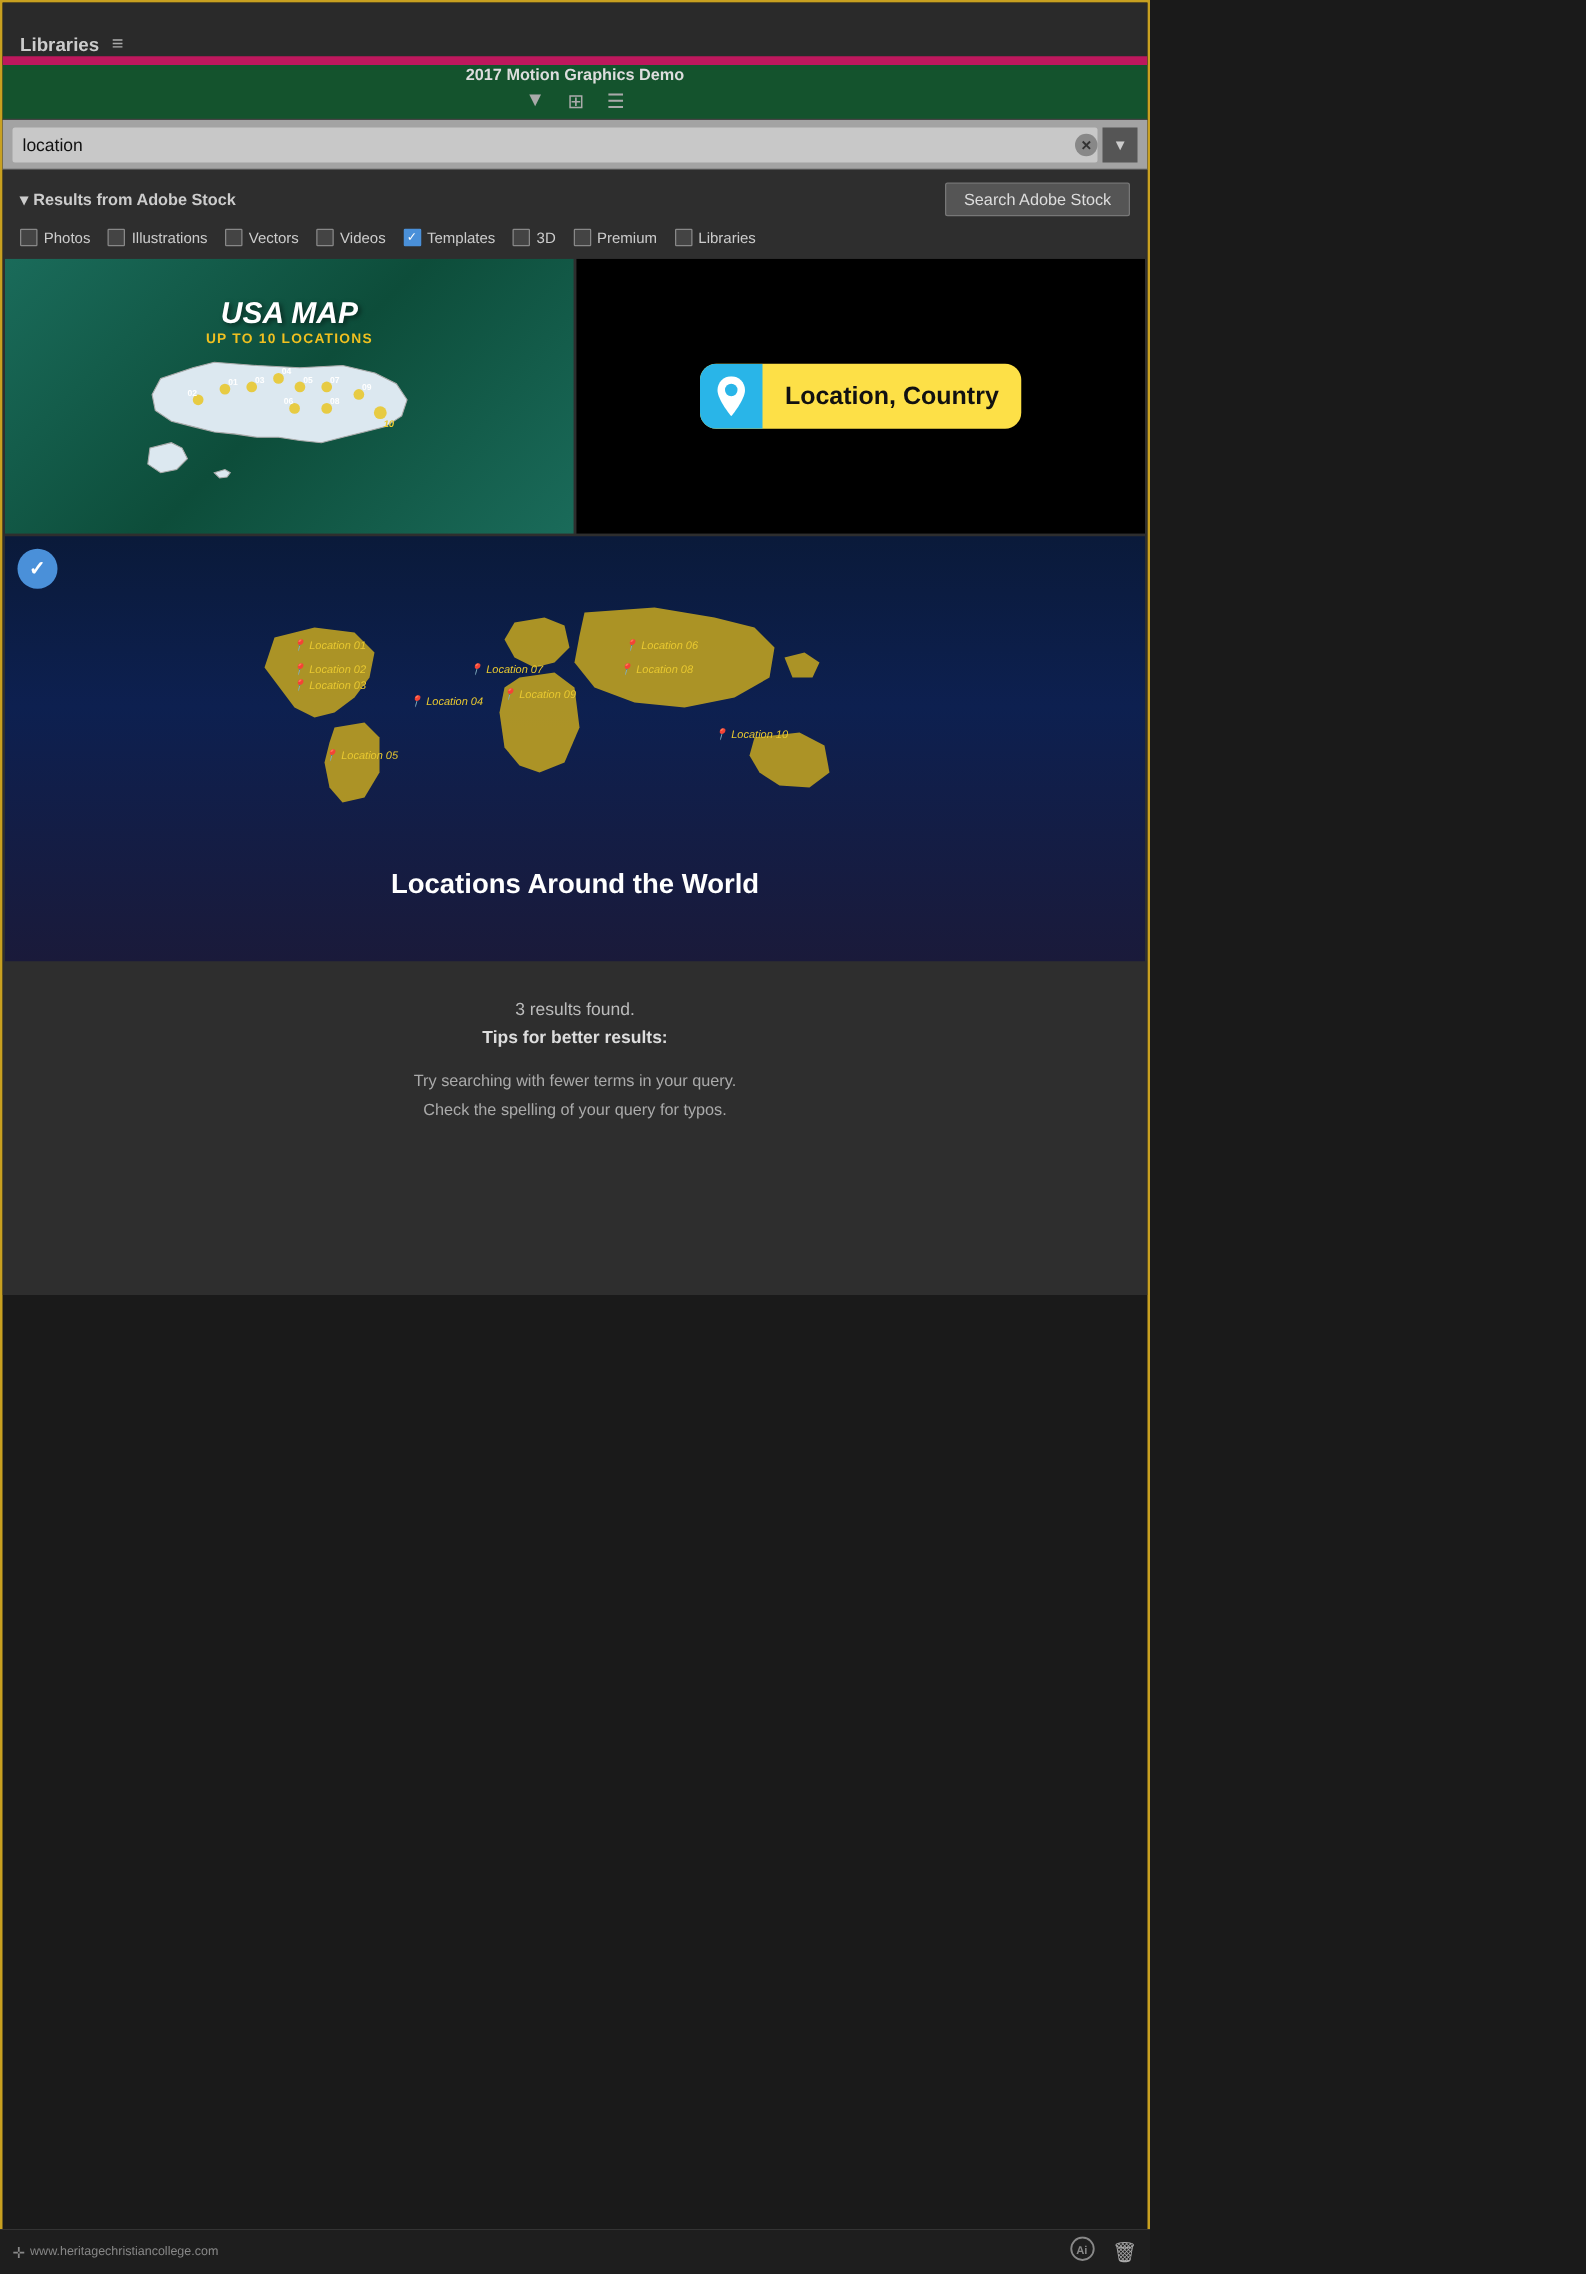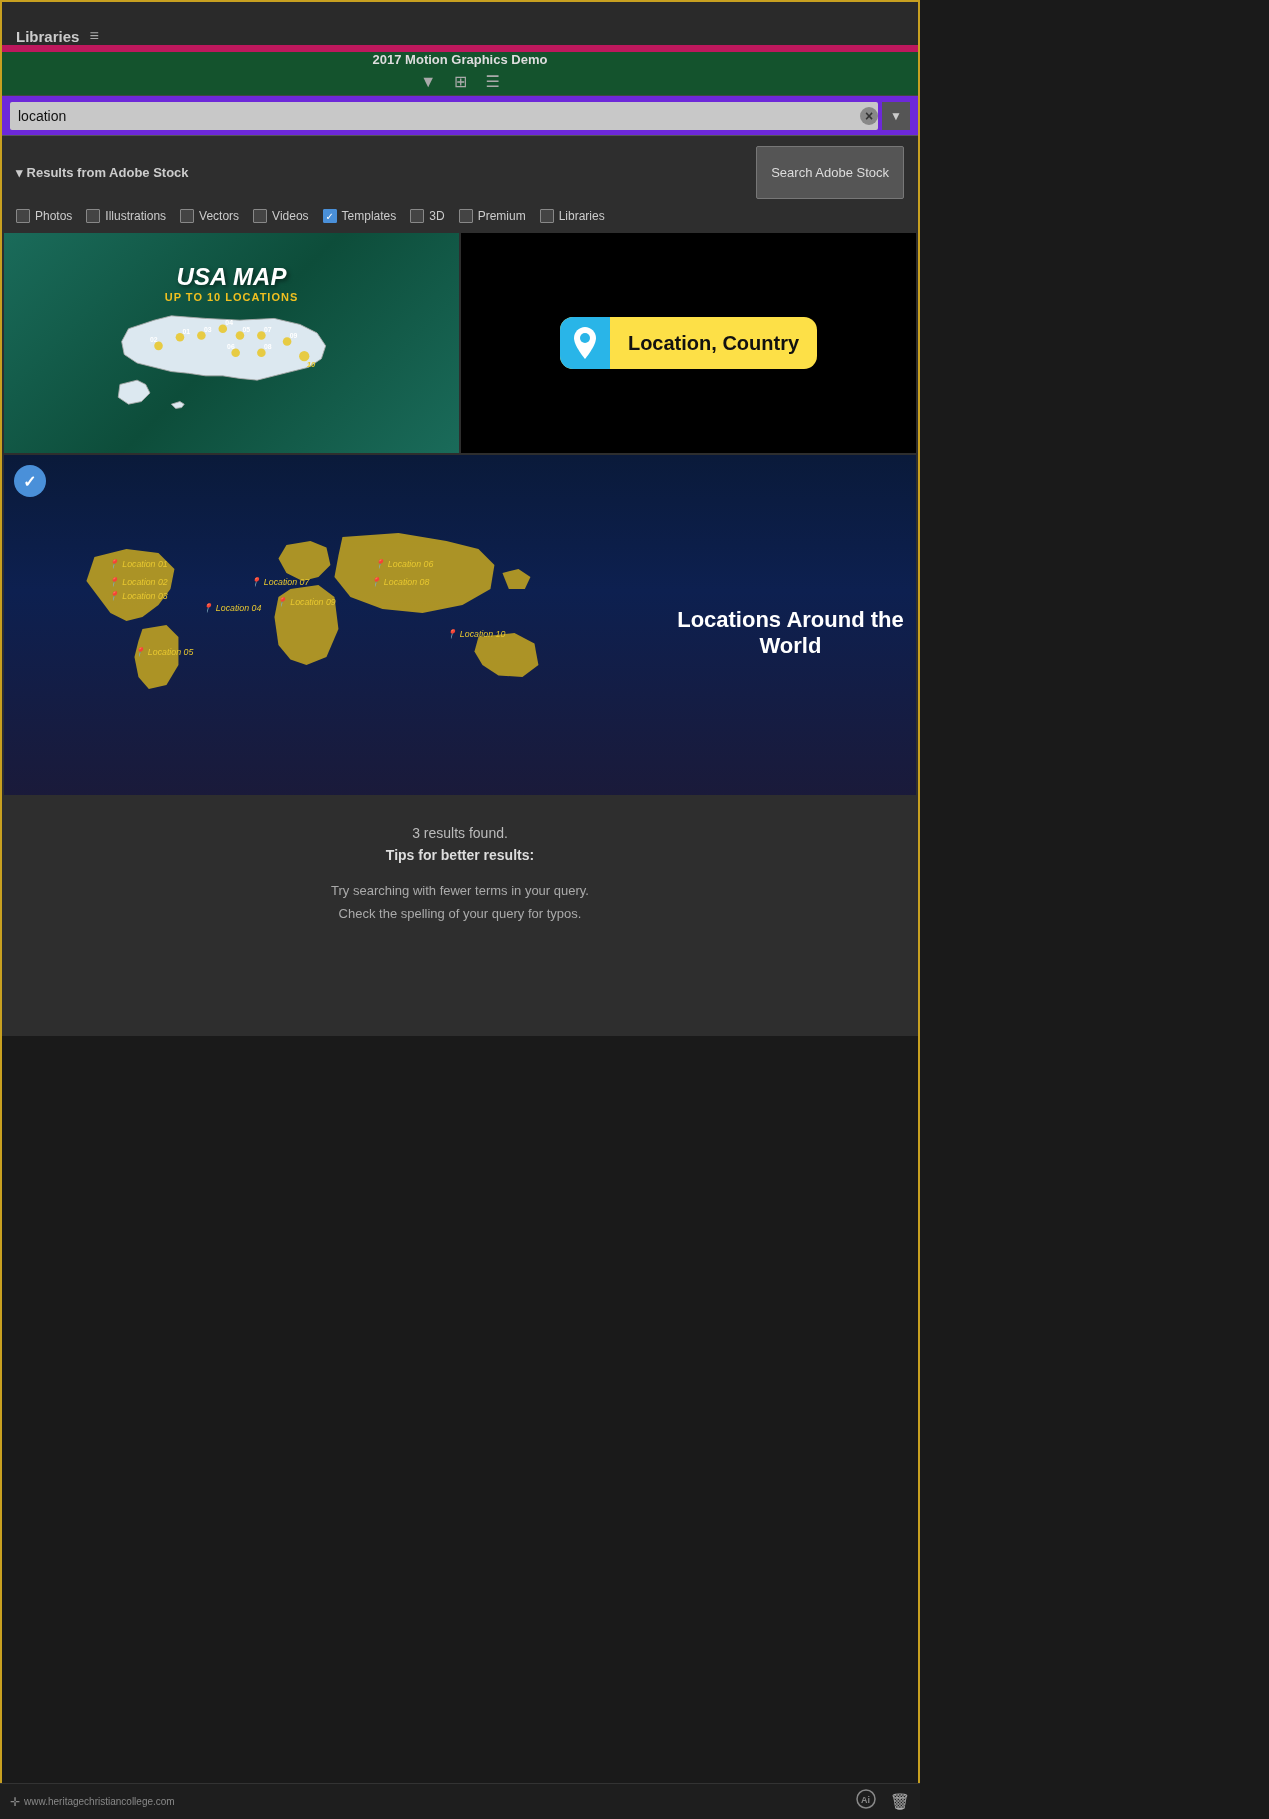--- a/index.html
+++ b/index.html
@@ -59,21 +59,21 @@
       color: #aaa;
       font-size: 16px;
       cursor: pointer;
       background: none;
       border: none;
       padding: 4px;
     }
 
     
     .search-bar {
-      background: #6d28d9;
+      background: #a3a3a3;
       height: 40px;
       display: flex;
       align-items: center;
       padding: 0 8px;
       border-bottom: 1px solid #555;
       position: relative;
     }
     .search-input {
       flex: 1;
       background: #c8c8c8;
@@ -133,21 +133,21 @@
       cursor: pointer;
       display: flex;
       align-items: center;
       gap: 4px;
       font-weight: 700;
     }
     .search-stock-btn {
       background: #555;
       color: #ddd;
       border: 1px solid #777;
-      padding: 18px 14px;
+      padding: 5px 14px;
       font-size: 13px;
       cursor: pointer;
       border-radius: 2px;
       margin-left: auto;
     }
 
     
     .filter-row {
       display: flex;
       align-items: flex-start;
@@ -263,21 +263,21 @@
     
     .result-card-wide {
       position: relative;
       cursor: pointer;
       margin: 0 2px 2px 2px;
     }
     .card-world-map {
       background: linear-gradient(180deg, #0a1a3a 0%, #0d2050 40%, #1a1a3a 100%);
       height: 340px;
       display: flex;
-      flex-direction: row;
+      flex-direction: column;
       align-items: center;
       justify-content: center;
       position: relative;
       overflow: hidden;
     }
     .world-map-title {
       color: white;
       font-size: 22px;
       font-weight: 900;
       text-align: center;

